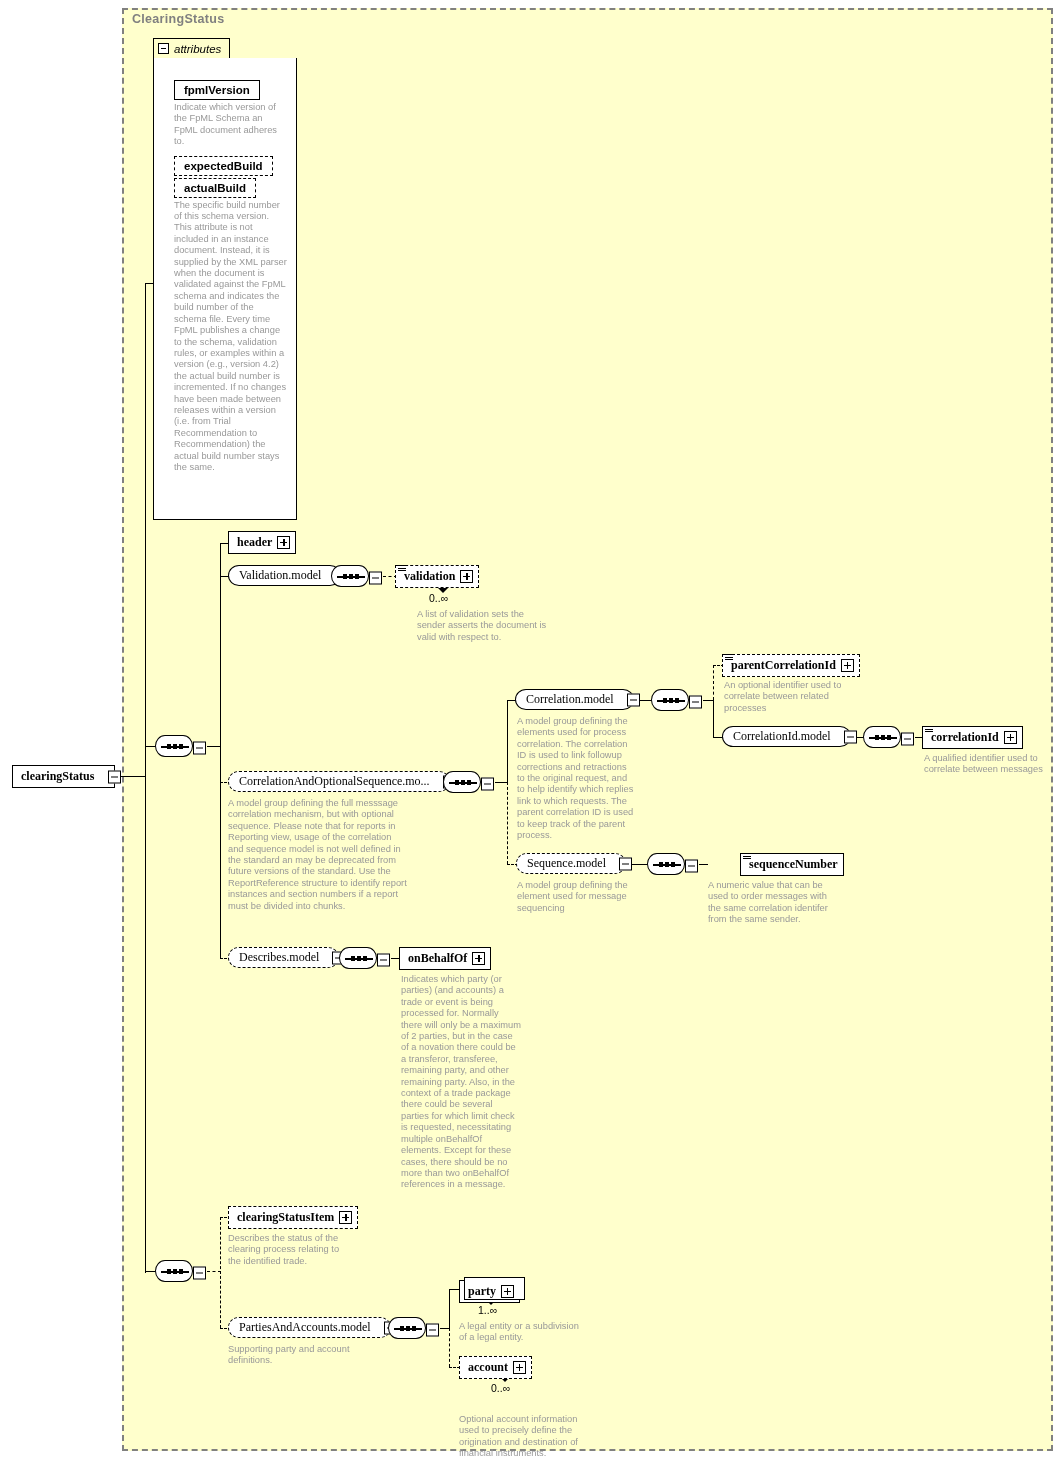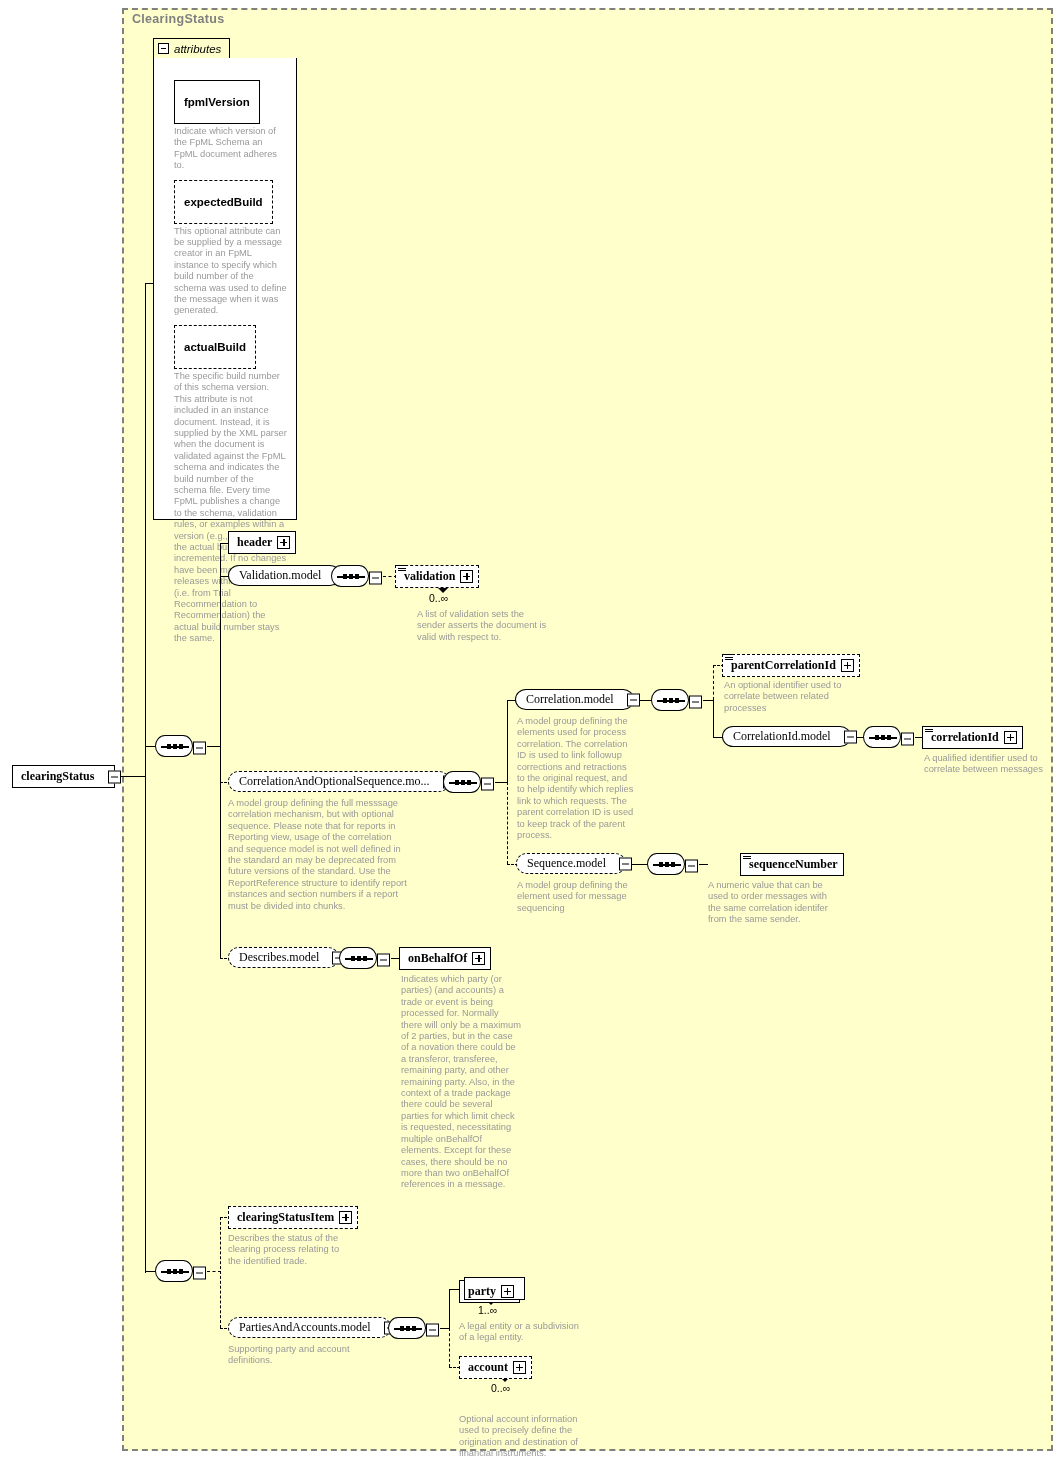--- a/index.html
+++ b/index.html
@@ -64,21 +64,21 @@
   }
   .minus-box::before, .plus-box::before {
     content: ""; position: absolute;
     left: 2px; top: 4px; width: 5px; height: 1px; background: #000;
   }
 
   
   .attr-box {
     position: relative;
     display: inline-block;
-    padding: 15px 9px;
+    padding: 3px 9px;
     background: #ffffff;
     font-size: 11.5px;
     font-weight: bold;
     color: #000;
     white-space: nowrap;
   }
   .attr-box.req { border: 1.5px solid #000; }
   .attr-box.opt { border: 1.5px dashed #000; }
   .attr-wrap { position: relative; margin-bottom: 2px; }
   .attr-wrap::after {
@@ -246,21 +246,20 @@
   <div class="attrs-body">
 
     <div class="attr-wrap" style="margin-top:14px;">
       <span class="attr-box req">fpmlVersion</span>
     </div>
     <div class="doc">Indicate which version of the FpML Schema an FpML document adheres to.</div>
 
     <div class="attr-wrap">
       <span class="attr-box opt">expectedBuild</span>
     </div>
-    <div class="doc">This optional attribute can be supplied by a message creator in an FpML instance to specify which build number of the schema was used to define the message when it was generated.</div>
 
     <div class="attr-wrap">
       <span class="attr-box opt">actualBuild</span>
     </div>
     <div class="doc">The specific build number of this schema version. This attribute is not included in an instance document. Instead, it is supplied by the XML parser when the document is validated against the FpML schema and indicates the build number of the schema file. Every time FpML publishes a change to the schema, validation rules, or examples within a version (e.g., version 4.2) the actual build number is incremented. If no changes have been made between releases within a version (i.e. from Trial Recommendation to Recommendation) the actual build number stays the same.</div>
   </div>
 
   <div class="attrs-tab">
     <span class="minus-box"></span>
     <span>attributes</span>

